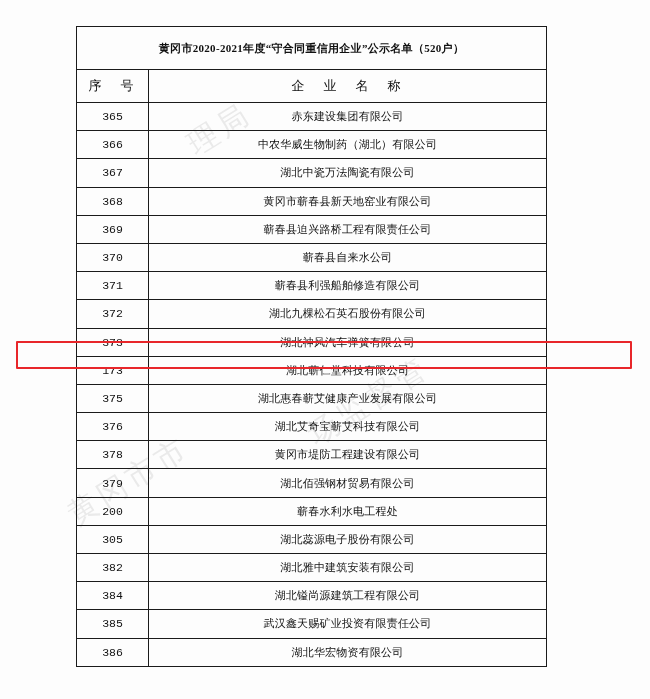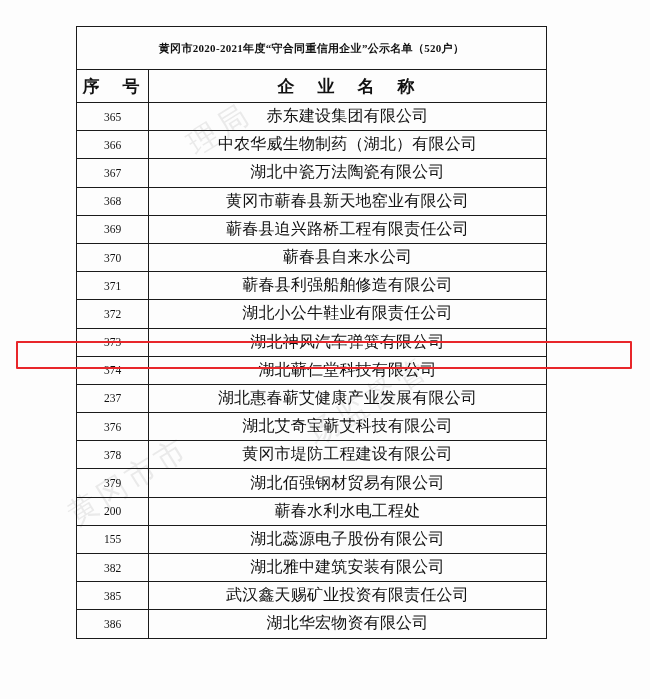--- a/index.html
+++ b/index.html
@@ -68,34 +68,34 @@
   }
   .title-cell {
     height: 34px;
     font-size: 11px;
     font-weight: bold;
     letter-spacing: 0.3px;
     padding: 4px 6px;
   }
   .hdr-cell {
     height: 30px;
-    font-size: 17px;
-    font-weight: bold;
+    font-size: 13px;
+    font-weight: normal;
     letter-spacing: 3px;
   }
   .col-no { width: 72px; }
   .col-name { width: 398px; }
   td.num {
     height: 25.2px;
     font-size: 11.5px;
-    font-family: Liberation Serif, serif;
+    font-family: Liberation Mono, monospace;
   }
   td.name {
     height: 25.2px;
-    font-size: 16px;
+    font-size: 11px;
     letter-spacing: 0.2px;
   }
   
   .highlight-box {
     position: absolute;
     left: 16px;
     top: 341px;
     width: 616px;
     height: 28px;
     border: 2px solid #e8262a;
@@ -154,57 +154,61 @@
         <tr>
           <td class="num">370</td>
           <td class="name">蕲春县自来水公司</td>
         </tr>
         <tr>
           <td class="num">371</td>
           <td class="name">蕲春县利强船舶修造有限公司</td>
         </tr>
         <tr>
           <td class="num">372</td>
-          <td class="name">湖北小公牛鞋业有限责任公司</td>
+          <td class="name">湖北九棵松石英石股份有限公司</td>
         </tr>
         <tr>
           <td class="num">373</td>
           <td class="name">湖北神风汽车弹簧有限公司</td>
         </tr>
         <tr>
-          <td class="num">374</td>
+          <td class="num">173</td>
           <td class="name">湖北蕲仁堂科技有限公司</td>
         </tr>
         <tr>
-          <td class="num">237</td>
+          <td class="num">375</td>
           <td class="name">湖北惠春蕲艾健康产业发展有限公司</td>
         </tr>
         <tr>
           <td class="num">376</td>
           <td class="name">湖北艾奇宝蕲艾科技有限公司</td>
         </tr>
         <tr>
           <td class="num">378</td>
           <td class="name">黄冈市堤防工程建设有限公司</td>
         </tr>
         <tr>
           <td class="num">379</td>
           <td class="name">湖北佰强钢材贸易有限公司</td>
         </tr>
         <tr>
           <td class="num">200</td>
           <td class="name">蕲春水利水电工程处</td>
         </tr>
         <tr>
-          <td class="num">155</td>
+          <td class="num">305</td>
           <td class="name">湖北蕊源电子股份有限公司</td>
         </tr>
         <tr>
           <td class="num">382</td>
           <td class="name">湖北雅中建筑安装有限公司</td>
+        </tr>
+        <tr>
+          <td class="num">384</td>
+          <td class="name">湖北镒尚源建筑工程有限公司</td>
         </tr>
         <tr>
           <td class="num">385</td>
           <td class="name">武汉鑫天赐矿业投资有限责任公司</td>
         </tr>
         <tr>
           <td class="num">386</td>
           <td class="name">湖北华宏物资有限公司</td>
         </tr>
 

